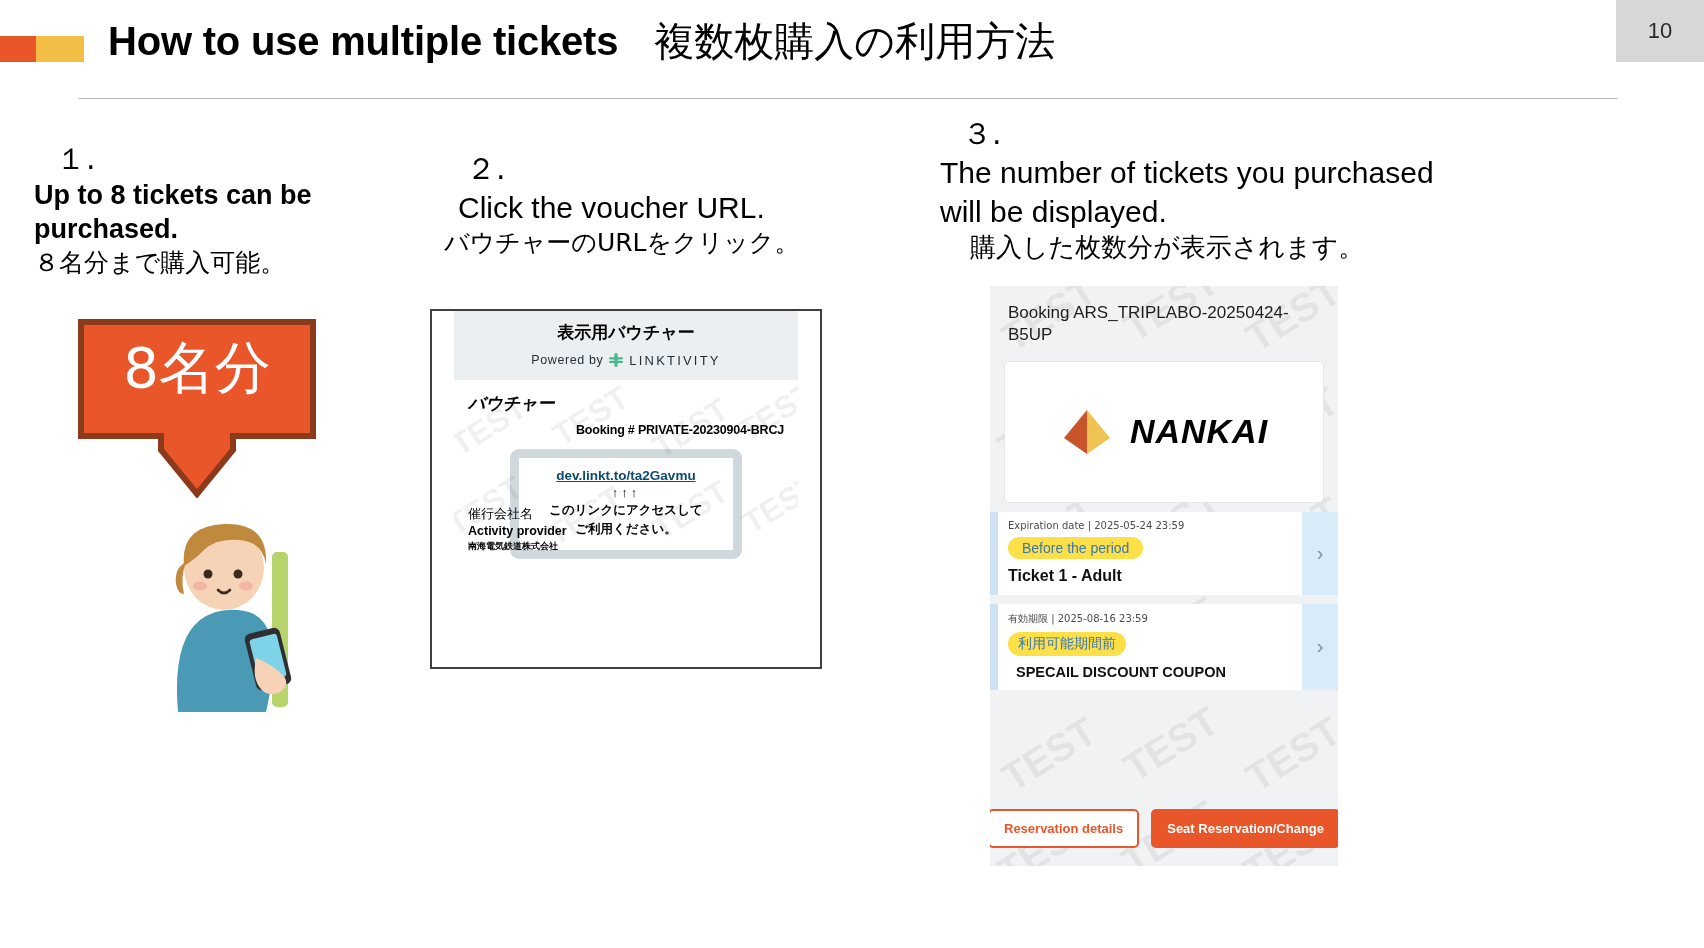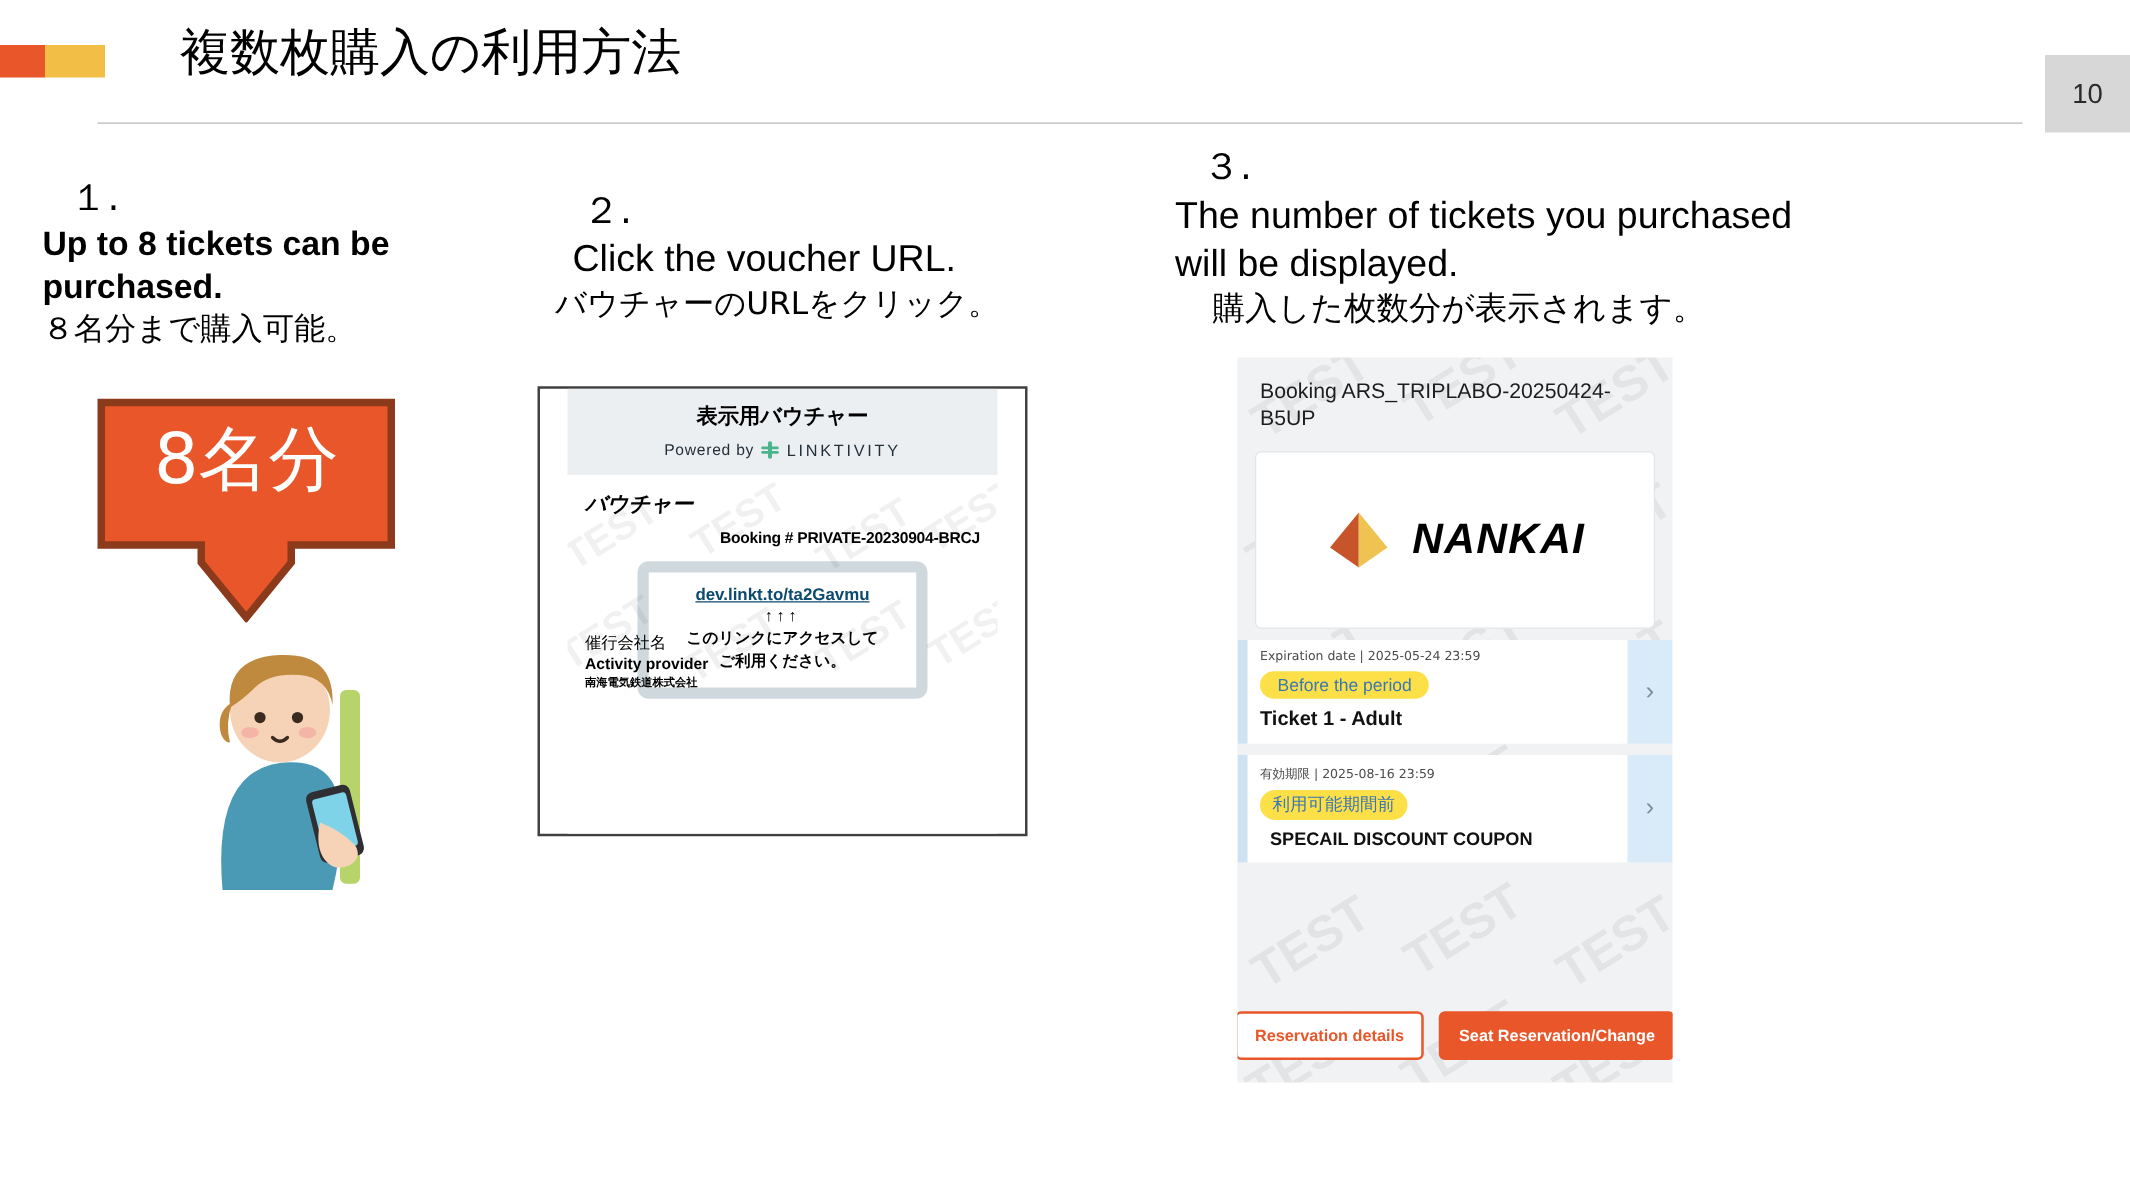--- a/index.html
+++ b/index.html
@@ -12,22 +12,22 @@
   
   .slide-header{position:absolute;left:0;top:0;width:1704px;height:110px;}
   .deco{position:absolute;top:36px;left:0;display:flex;}
   .deco .sq1{width:36px;height:26px;background:#E8562A;}
   .deco .sq2{width:48px;height:26px;background:#F3BE45;}
   .title-row{position:absolute;left:108px;top:14px;display:flex;align-items:baseline;}
   .title-en{font-size:40px;font-weight:bold;letter-spacing:-0.2px;line-height:1.25;white-space:nowrap;}
   .title-ja{font-size:40px;font-weight:normal;margin-left:36px;white-space:nowrap;
             font-family:"DejaVu Sans","Liberation Sans",sans-serif;}
   .hrule{position:absolute;left:78px;top:98px;width:1540px;height:1px;background:#b9b9b9;}
-  .page-badge{position:absolute;right:0;top:0;width:68px;height:62px;background:#d7d7d7;
-              display:flex;align-items:center;justify-content:center;font-size:22px;color:#2a2a2a;margin-top:44px;}
+  .page-badge{position:absolute;right:0;top:0;width:88px;height:62px;background:#d7d7d7;
+              display:flex;align-items:center;justify-content:center;font-size:22px;color:#2a2a2a;}
 
   
   .col{position:absolute;}
   .col1{left:34px;top:140px;width:400px;}
   .col2{left:444px;top:150px;width:420px;}
   .col3{left:940px;top:115px;width:520px;}
 
   .step-num{font-size:30px;line-height:1.25;margin-left:22px;
             font-family:"DejaVu Sans","Liberation Sans",sans-serif;}
   .step-en-bold{font-size:27px;font-weight:bold;line-height:1.28;}
@@ -111,20 +111,21 @@
 </style>
 </head>
 <body>
 
 <div class="slide-header">
   <div class="deco">
     <div class="sq1"></div>
     <div class="sq2"></div>
   </div>
   <div class="title-row">
+    <span class="title-en">How to use multiple tickets</span>
     <span class="title-ja">複数枚購入の利用方法</span>
   </div>
   <div class="hrule"></div>
   <div class="page-badge">10</div>
 </div>
 
 <div class="col col1">
   <div class="step-num">１.</div>
   <div class="step-en-bold">Up to 8 tickets can be purchased.</div>
   <div class="step-ja">８名分まで購入可能。</div>

